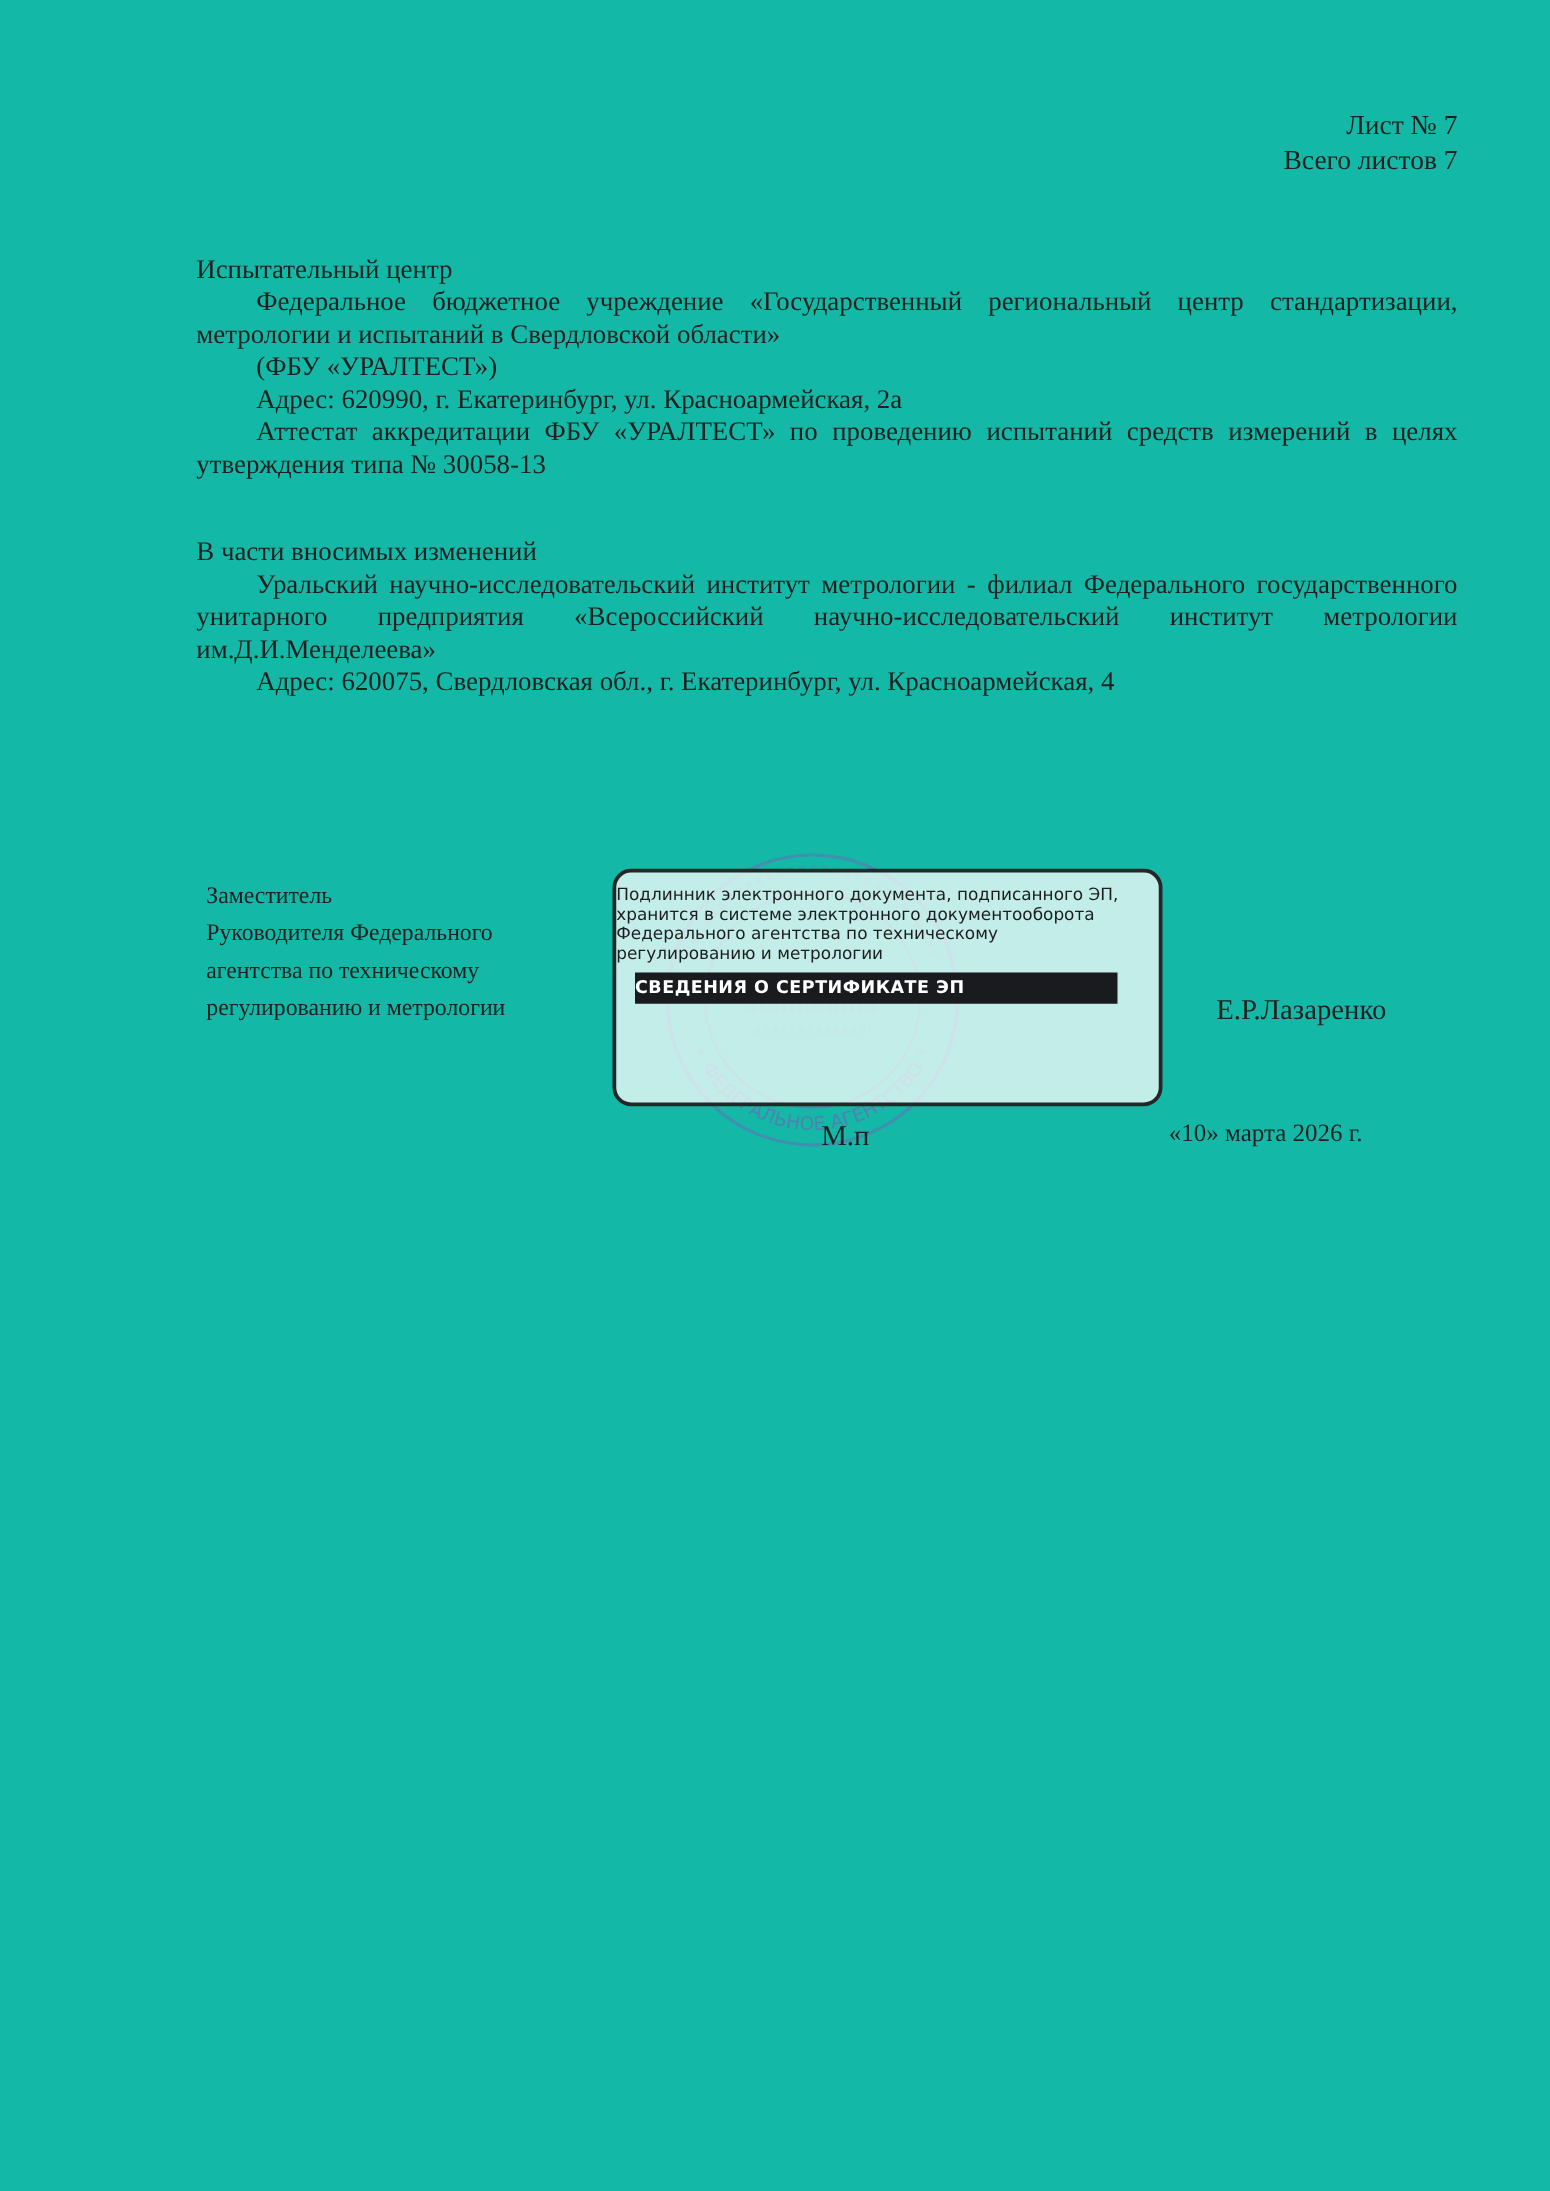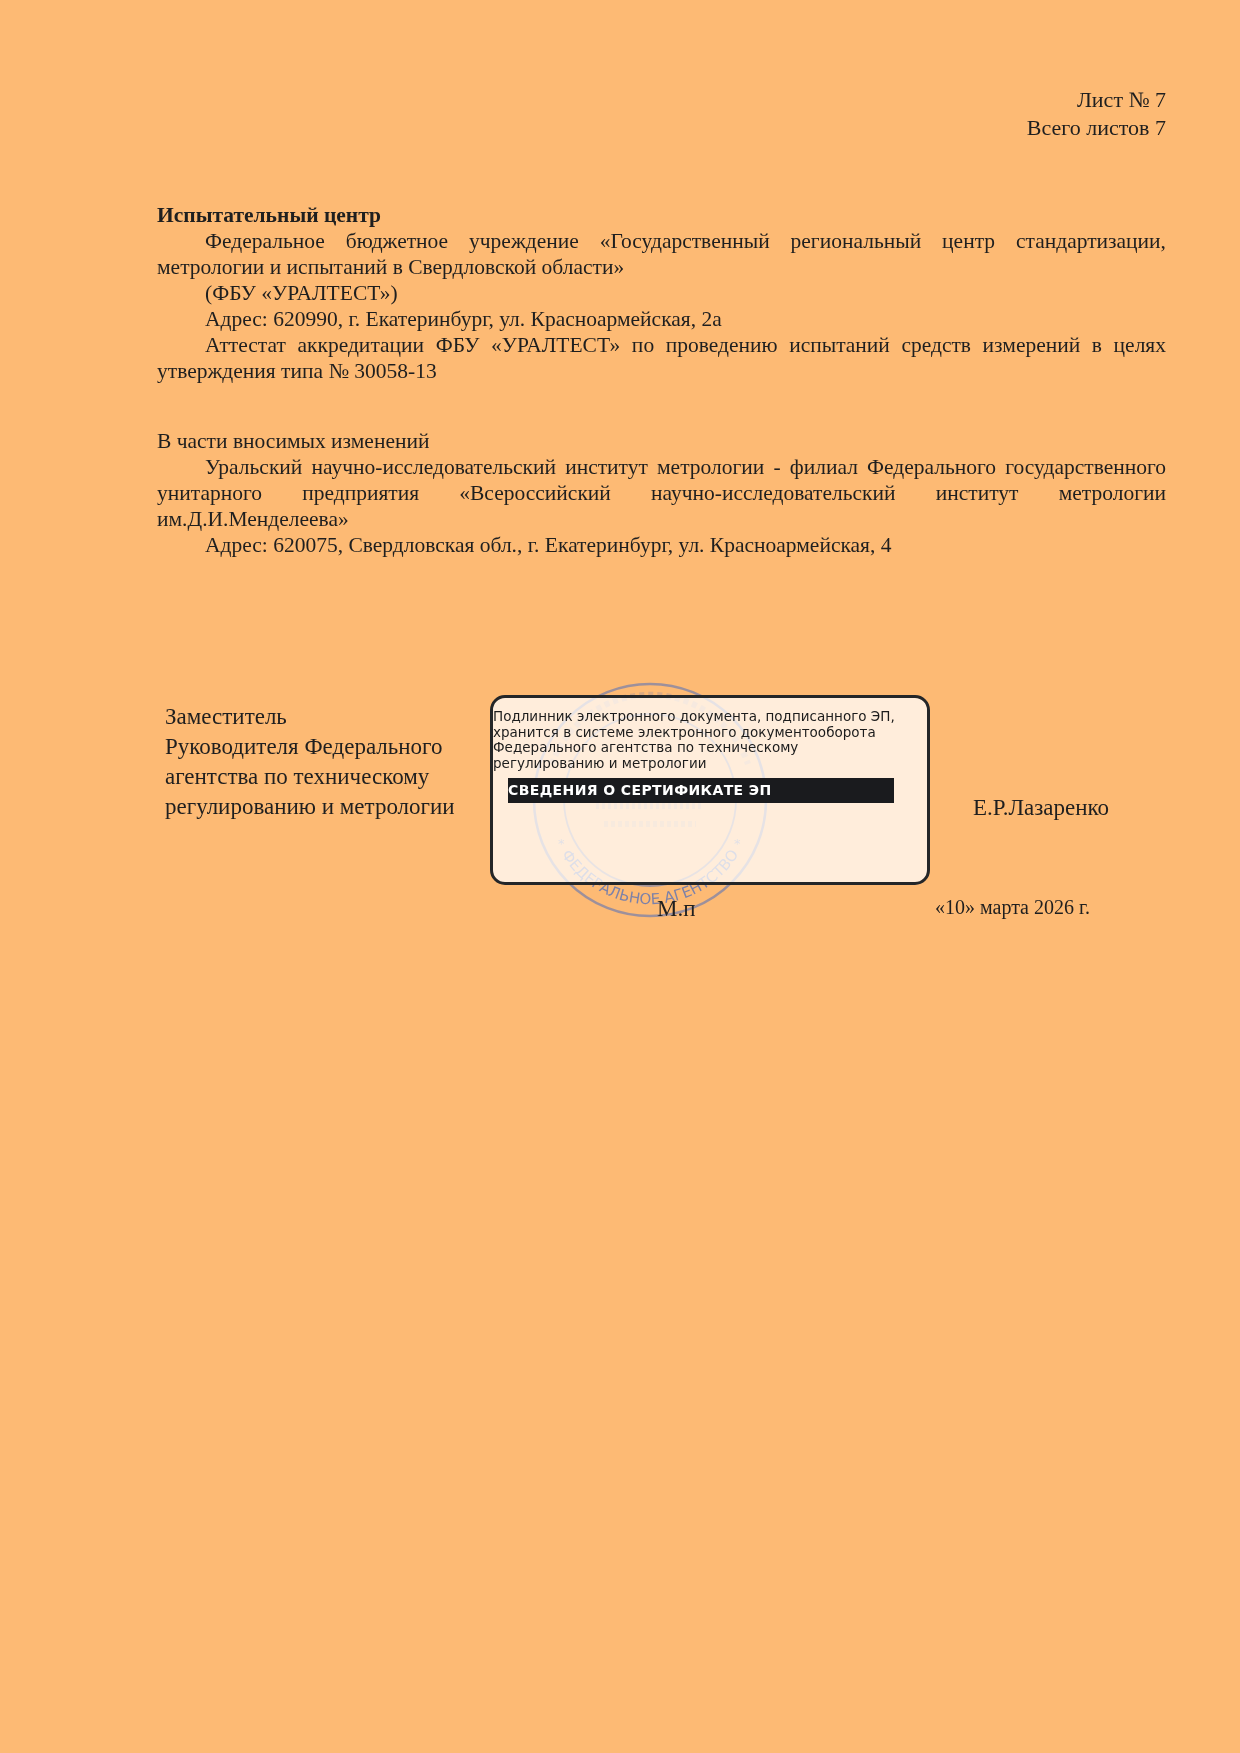--- a/index.html
+++ b/index.html
@@ -1,43 +1,43 @@
 <!DOCTYPE html>
 <html><head>
 <meta charset="utf-8">
 <style>
   html,body{margin:0;padding:0;background:#ffffff;}
   .page{
     position:relative;
     width:1240px;height:1753px;
-    background:#fdba74;
+    background:#14b8a6;
     font-family:"Liberation Serif", serif;
     color:#1f1f1f;
     overflow:hidden;
   }
   
   .sheet-info{
     position:absolute; top:86px; right:74px;
     text-align:right;
     font-size:22px; line-height:28px;
   }
   
   .content{
     position:absolute; left:157px; top:202px; width:1009px;
     font-size:21.5px; line-height:26px;
   }
   .content p{margin:0;}
-  .h{font-weight:bold;}
+  .h{font-weight:normal;}
   .i{text-indent:48px;}
   .j{text-align:justify;}
   .sec{margin-top:44px !important;}
   
   .sign-pos{
     position:absolute; left:165px; top:702px; width:320px;
-    font-size:23px; line-height:30px;
+    font-size:19px; line-height:30px;
     white-space:pre-line;
   }
   
   .seal{
     position:absolute; left:530px; top:680px;
     z-index:1;
   }
   
   .esign{
     position:absolute; left:490px; top:695px;

